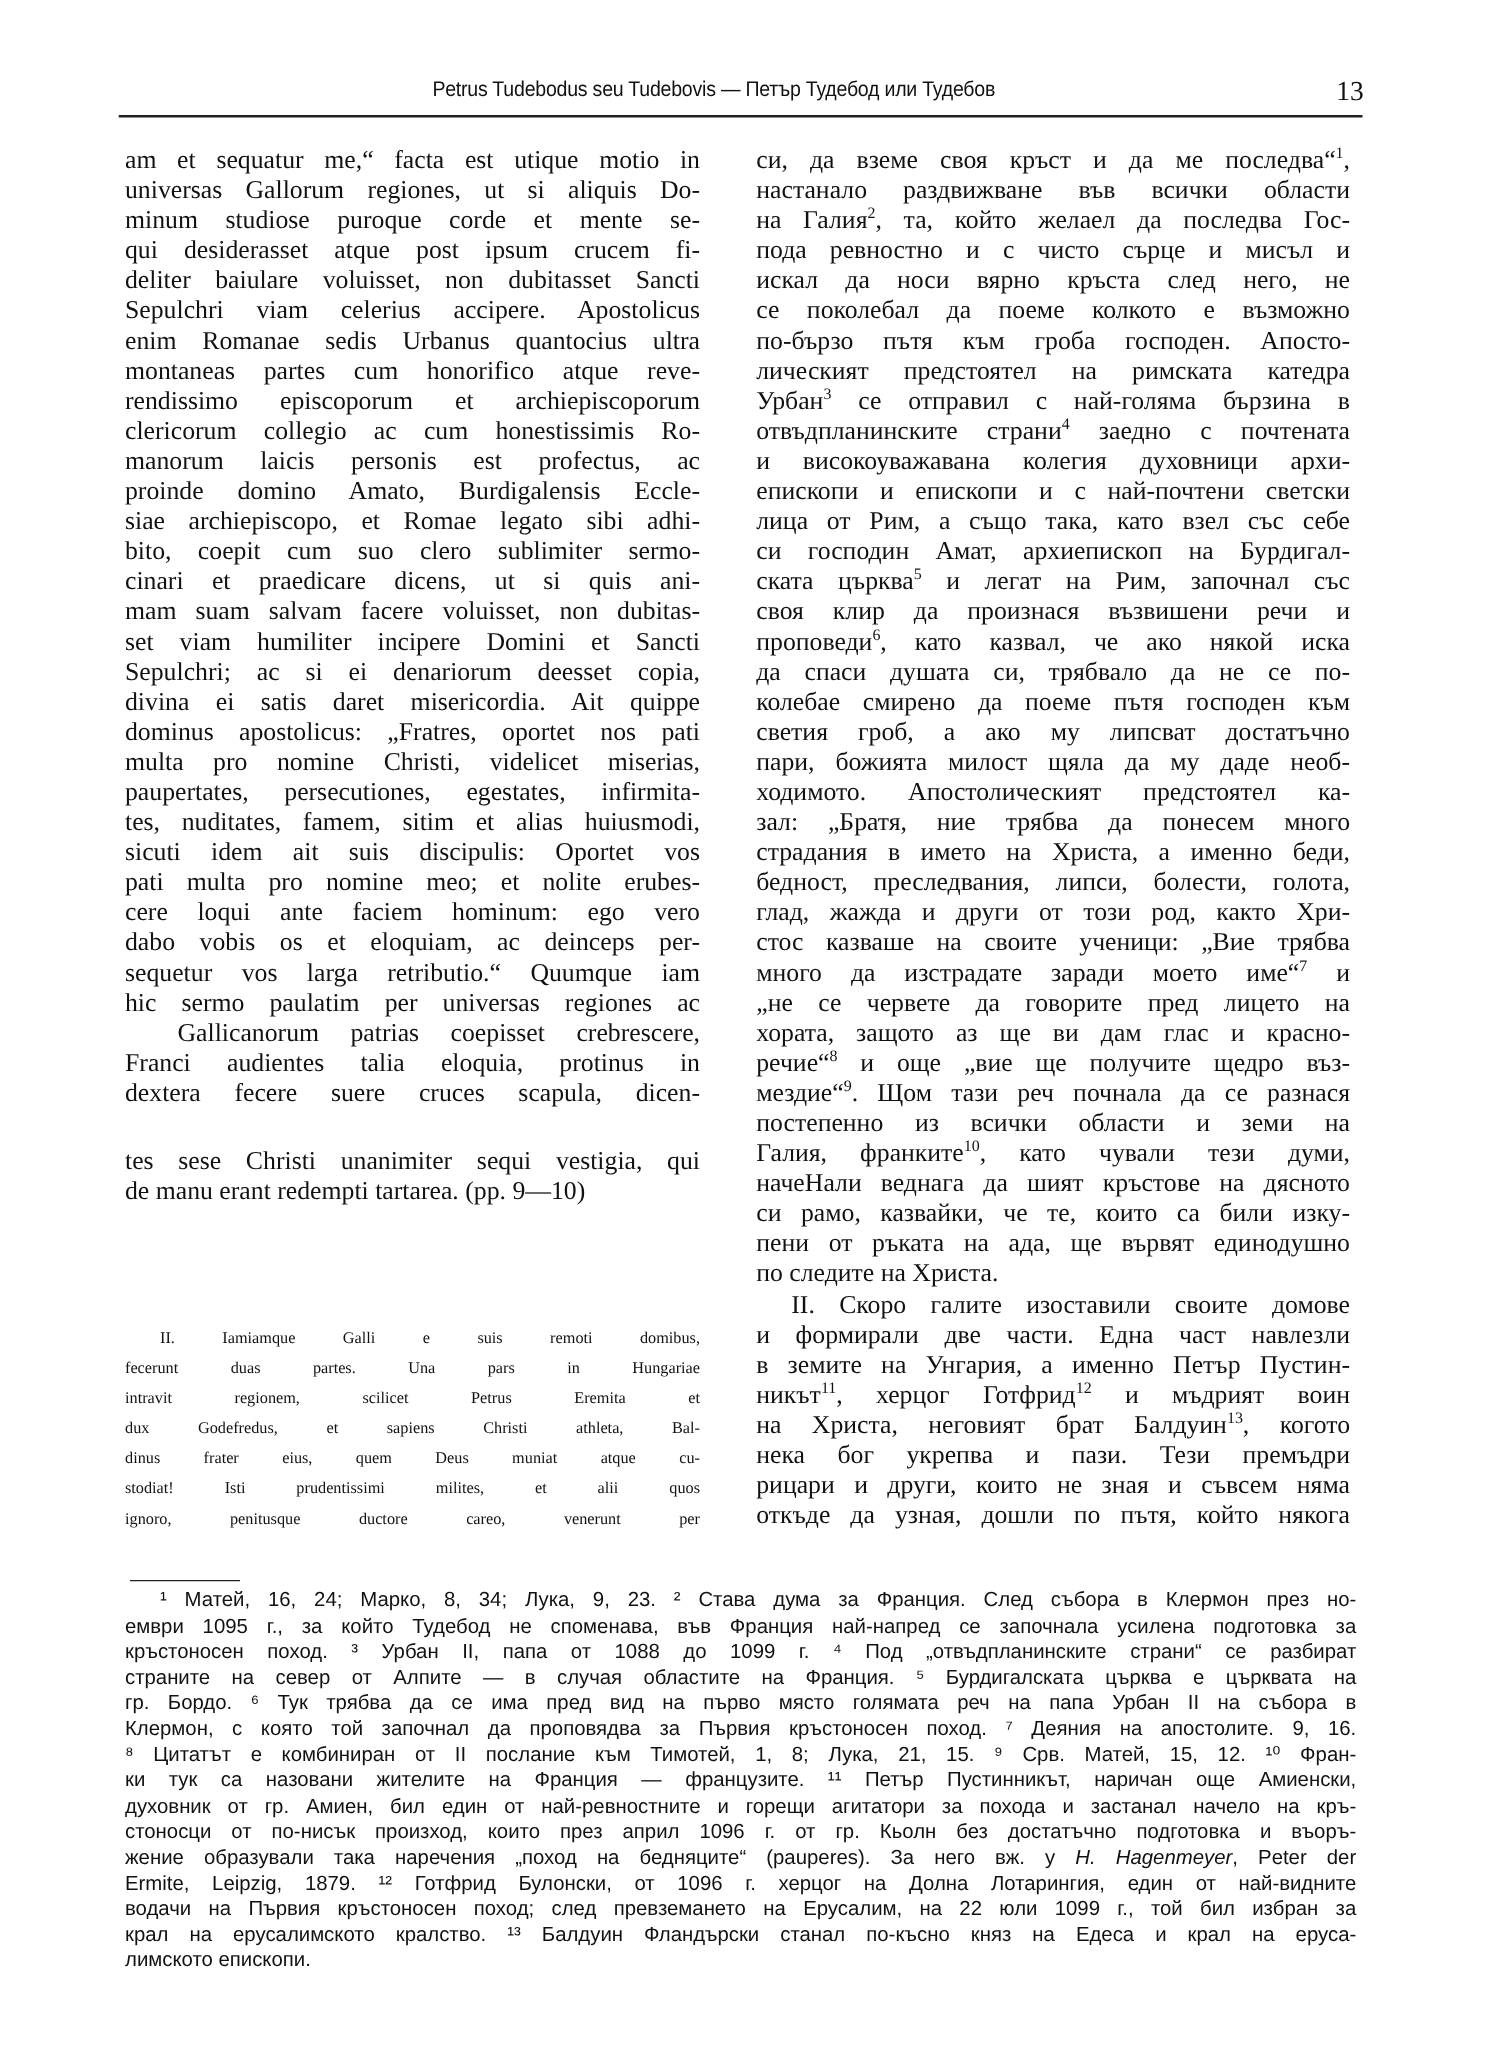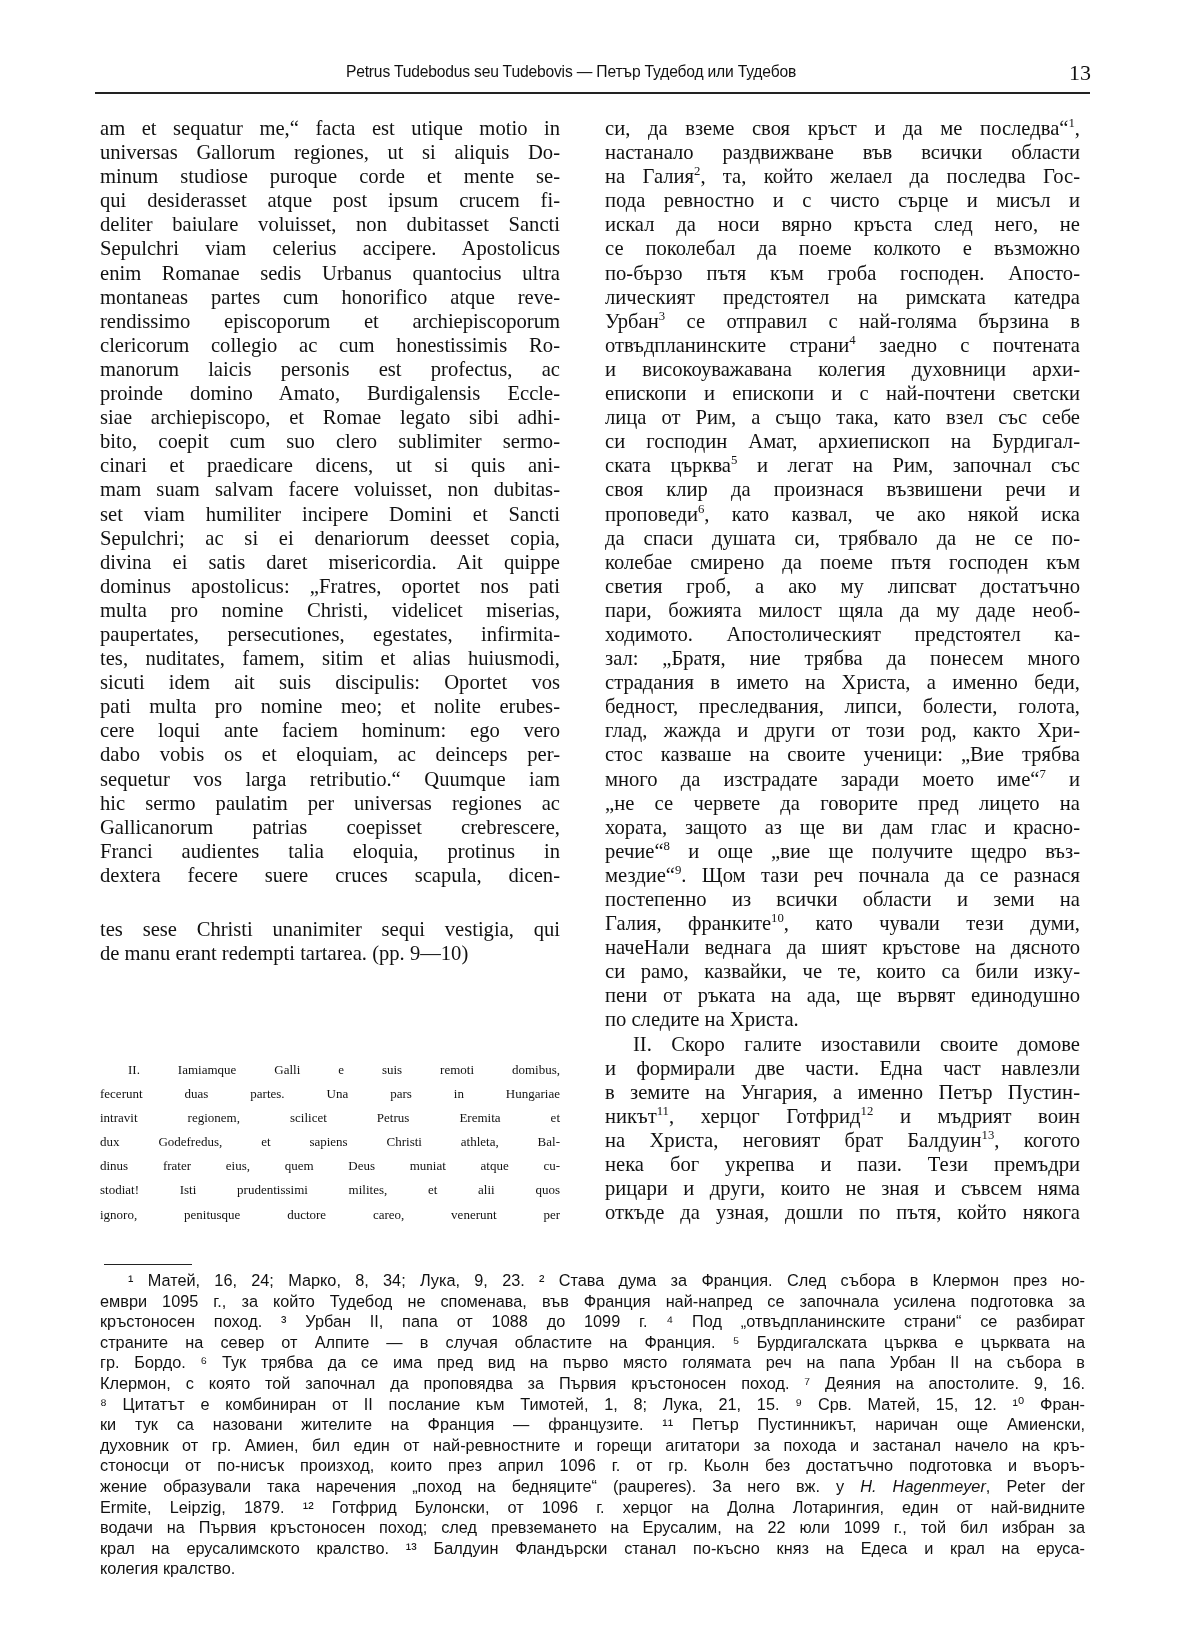--- a/index.html
+++ b/index.html
@@ -57,21 +57,21 @@
       <span class="line" style="display: block;">dominus apostolicus: „Fratres, oportet nos pati</span>
       <span class="line" style="display: block;">multa pro nomine Christi, videlicet miserias,</span>
       <span class="line" style="display: block;">paupertates, persecutiones, egestates, infirmita-</span>
       <span class="line" style="display: block;">tes, nuditates, famem, sitim et alias huiusmodi,</span>
       <span class="line" style="display: block;">sicuti idem ait suis discipulis: Oportet vos</span>
       <span class="line" style="display: block;">pati multa pro nomine meo; et nolite erubes-</span>
       <span class="line" style="display: block;">cere loqui ante faciem hominum: ego vero</span>
       <span class="line" style="display: block;">dabo vobis os et eloquiam, ac deinceps per-</span>
       <span class="line" style="display: block;">sequetur vos larga retributio.“ Quumque iam</span>
       <span class="line" style="display: block;">hic sermo paulatim per universas regiones ac</span>
-      <span class="line" style="display: block;">Gallicanorum patrias coepisset crebrescere,</span>
+      <span class="line" style="display: block; margin-left: 42px;">Gallicanorum patrias coepisset crebrescere,</span>
       <span class="line" style="display: block;">Franci audientes talia eloquia, protinus in</span>
       <span class="line" style="display: block;">dextera fecere suere cruces scapula, dicen-</span>
       <span class="line" style="display: block; margin-top: 30px;">tes sese Christi unanimiter sequi vestigia, qui</span>
       <span class="line last" style="display: block;">de manu erant redempti tartarea. (pp. 9—10)</span>
     </div>
 </div>
 
 <div class="section-left" id="latin-p2">
     <span class="line first" style="display: block;">II. Iamiamque Galli e suis remoti domibus,</span>
     <span class="line" style="display: block;">fecerunt duas partes. Una pars in Hungariae</span>
@@ -140,14 +140,14 @@
     <span class="fline" style="display: block;">гр. Бордо.    ⁶ Тук трябва да се има пред вид на първо място голямата реч на папа Урбан II на събора в</span>
     <span class="fline" style="display: block;">Клермон, с която той започнал да проповядва за Първия кръстоносен поход.    ⁷ Деяния на апостолите. 9, 16.</span>
     <span class="fline" style="display: block;">⁸ Цитатът е комбиниран от II послание към Тимотей, 1, 8; Лука, 21, 15.    ⁹ Срв. Матей, 15, 12.    ¹⁰ Фран-</span>
     <span class="fline" style="display: block;">ки тук са назовани жителите на Франция — французите.    ¹¹ Петър Пустинникът, наричан още Амиенски,</span>
     <span class="fline" style="display: block;">духовник от гр. Амиен, бил един от най-ревностните и горещи агитатори за похода и застанал начело на кръ-</span>
     <span class="fline" style="display: block;">стоносци от по-нисък произход, които през април 1096 г. от гр. Кьолн без достатъчно подготовка и въоръ-</span>
     <span class="fline" style="display: block;">жение образували така наречения „поход на бедняците“ (pauperes). За него вж. у <span class="it">H. Hagenmeyer</span>, Peter der</span>
     <span class="fline" style="display: block;">Ermite, Leipzig, 1879.    ¹² Готфрид Булонски, от 1096 г. херцог на Долна Лотарингия, един от най-видните</span>
     <span class="fline" style="display: block;">водачи на Първия кръстоносен поход; след превземането на Ерусалим, на 22 юли 1099 г., той бил избран за</span>
     <span class="fline" style="display: block;">крал на ерусалимското кралство.    ¹³ Балдуин Фландърски станал по-късно княз на Едеса и крал на еруса-</span>
-    <span class="fline last" style="display: block;">колегия кралство.</span>
+    <span class="fline last" style="display: block;">лимското епископи.</span>
   </div>
 
 </body></html>

